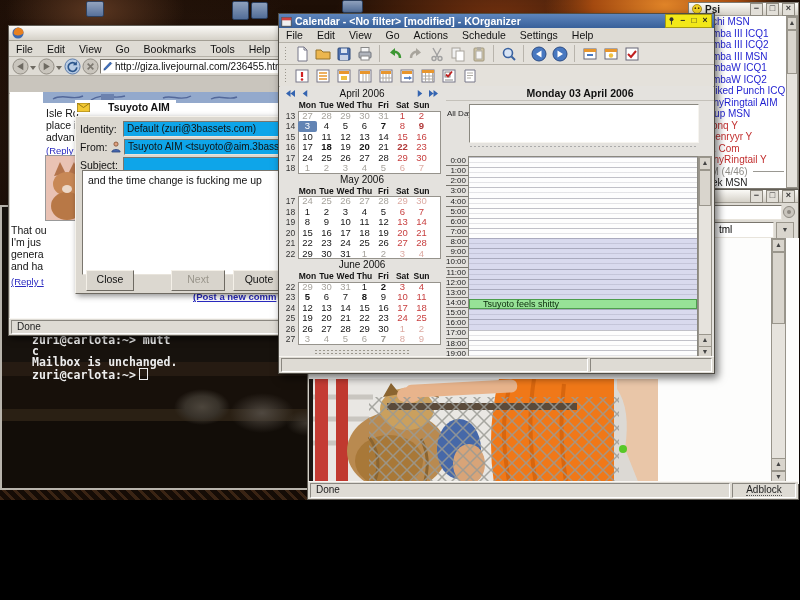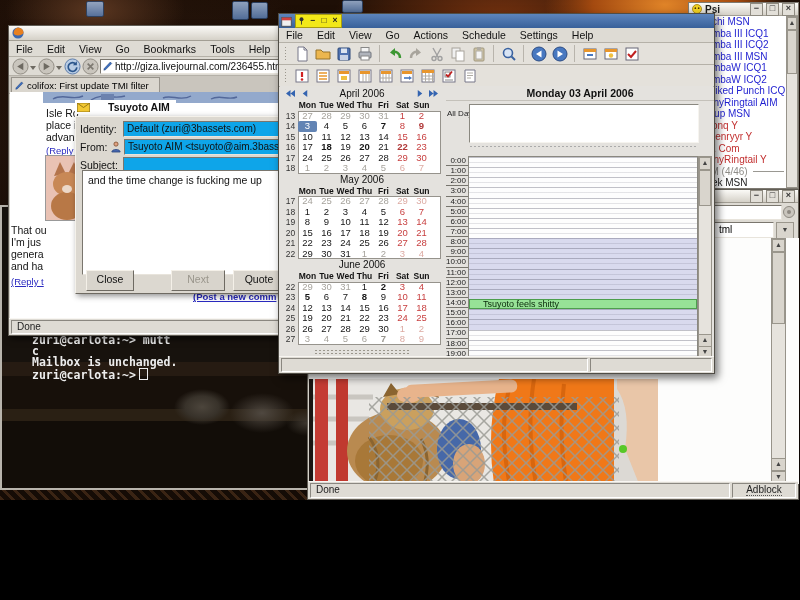--- a/index.html
+++ b/index.html
@@ -400,28 +400,20 @@
       <div class="urlfield">
         <span>
           <svg width="10" height="10" viewBox="0 0 12 12">
               <path d="M1 11l2-.5L10.5 3 8.8 1.2 1.5 9z" fill="#3c6ec0" stroke="#1c3c70" stroke-width=".6"></path>
             </svg>
           </span>
         <span>http://giza.livejournal.com/236455.html</span>
       </div>
     </div>
     <div class="tabbar">
-      <div class="tab">
-        <span>
-          <svg width="9" height="9" viewBox="0 0 12 12">
-              <path d="M1 11l2-.5L10.5 3 8.8 1.2 1.5 9z" fill="#3c6ec0" stroke="#1c3c70" stroke-width=".6"></path>
-            </svg>
-          </span>
-        <span>colifox: First update TMI filter</span>
-      </div>
     </div>
     <div class="content">
       <div class="lj-banner">
         <svg width="252" height="11" viewBox="0 0 252 11">
             <rect width="252" height="11" fill="#93a9cc"></rect>
             <path d="M10 7c10-6 20 2 30-3m8 4c12-8 22 0 34-4m38 2c8-4 18 4 28-2m20 3c9-5 17 2 26-2" stroke="#53689a" fill="none" stroke-width="1.4"></path>
             <rect x="58" y="2" width="13" height="7" fill="#6c82ae"></rect>
           </svg>
       </div>
       <div class="lj-text" style="left:36px;top:15px;">Isle Ro</div>
@@ -487,20 +479,21 @@
   </div>
 
   <div id="korg" class="win">
     <div class="titlebar">
       <span>
         <svg width="11" height="11" viewBox="0 0 14 14">
             <rect x="1" y="2" width="12" height="11" fill="#f0f0f0" stroke="#444"></rect>
             <rect x="1" y="2" width="12" height="3.5" fill="#d04040"></rect>
           </svg>
         </span>
+      <span class="tt">Calendar - &lt;No filter&gt;  [modified] - KOrganizer</span>
       <span class="ybtns">
         <span class="ybtn">
           <svg width="9" height="9" viewBox="0 0 10 10">
               <circle cx="5" cy="3.5" r="2.2" fill="#333"></circle>
               <path d="M5 5.5v4" stroke="#333"></path>
             </svg>
           </span>
         <span class="ybtn">−</span>
         <span class="ybtn">□</span>
         <span class="ybtn">×</span>

